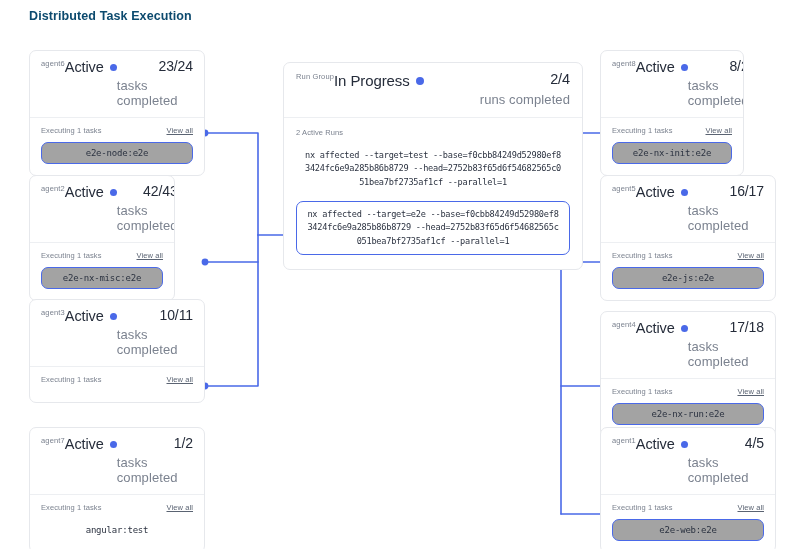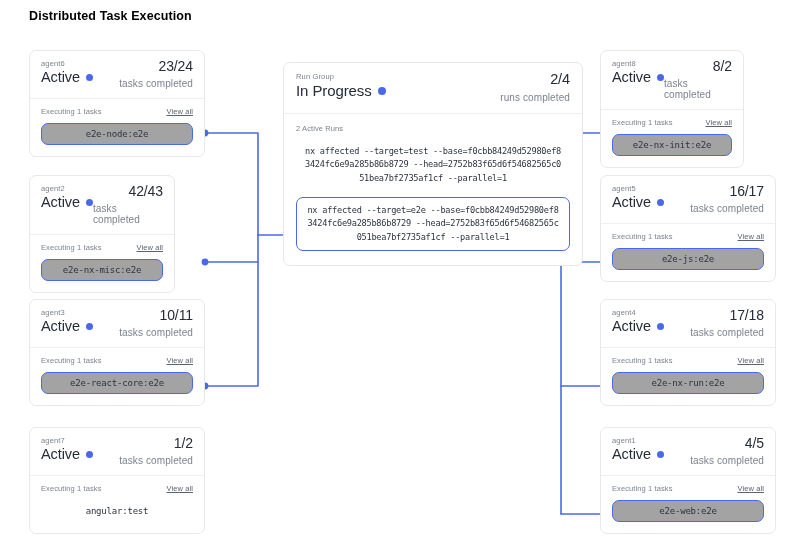--- a/index.html
+++ b/index.html
@@ -14,21 +14,21 @@
     overflow: hidden;
   }
 
   #page-title {
     position: absolute;
     left: 29px;
     top: 9px;
     font-size: 12.5px;
     font-weight: bold;
     letter-spacing: .1px;
-    color: #000000;
+    color: #0c4a6e;
   }
 
   
   #wires {
     position: absolute;
     left: 0; top: 0;
     width: 800px; height: 549px;
     pointer-events: none;
   }
 
@@ -40,21 +40,21 @@
     border-radius: 7px;
     overflow: hidden;
   }
   .card-head {
     padding: 8px 11px 9px 11px;
     display: flex;
     justify-content: space-between;
     align-items: flex-start;
     border-bottom: 1px solid #edeff2;
   }
-  .head-left { display: flex; flex-direction: column; }
+  .head-left { display: flex; flex-direction: row; }
   .head-right { display: flex; flex-direction: column; align-items: flex-end; }
   .agent-name {
     font-size: 7.5px;
     color: #7b828f;
     letter-spacing: .15px;
     margin-bottom: 1px;
   }
   .status-row {
     display: flex;
     align-items: center;
@@ -71,21 +71,21 @@
     background: #4a69e8;
     display: inline-block;
   }
   .count {
     font-size: 14px;
     color: #252c3a;
     letter-spacing: -.1px;
     line-height: 1.1;
   }
   .count-label {
-    font-size: 10px;
+    font-size: 13px;
     color: #7b828f;
     margin-top: 4px;
     letter-spacing: .1px;
   }
 
   .card-body { padding: 8px 11px 11px 11px; }
   .exec-row {
     display: flex;
     justify-content: space-between;
     align-items: baseline;
@@ -255,21 +255,20 @@
     <div class="head-right">
       <span class="count">10/11</span>
       <span class="count-label">tasks completed</span>
     </div>
   </div>
   <div class="card-body">
     <div class="exec-row">
       <span class="exec-label">Executing 1 tasks</span>
       <span class="view-all">View all</span>
     </div>
-    <div class="task-pill">e2e-react-core:e2e</div>
   </div>
 </div>
 
 <div class="card" style="left:29px; top:427px; width:176px;">
   <div class="card-head">
     <div class="head-left">
       <span class="agent-name">agent7</span>
       <span class="status-row">
         <span class="status-text">Active</span>
         <span class="status-dot"></span>
@@ -349,21 +348,21 @@
   </div>
   <div class="card-body">
     <div class="exec-row">
       <span class="exec-label">Executing 1 tasks</span>
       <span class="view-all">View all</span>
     </div>
     <div class="task-pill">e2e-js:e2e</div>
   </div>
 </div>
 
-<div class="card" style="left:600px; top:299px; width:176px;">
+<div class="card" style="left:600px; top:311px; width:176px;">
   <div class="card-head">
     <div class="head-left">
       <span class="agent-name">agent4</span>
       <span class="status-row">
         <span class="status-text">Active</span>
         <span class="status-dot"></span>
       </span>
     </div>
     <div class="head-right">
       <span class="count">17/18</span>

